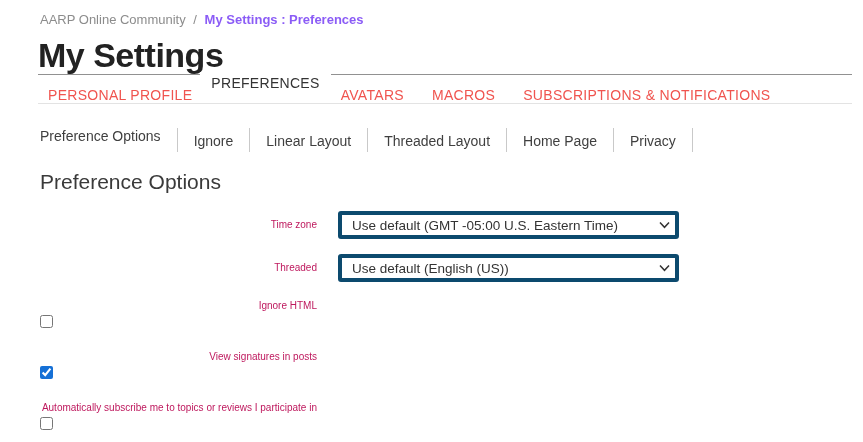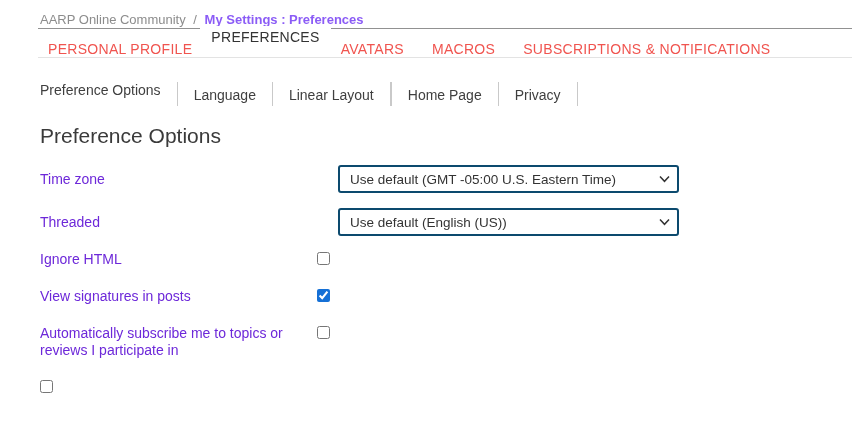--- a/index.html
+++ b/index.html
@@ -55,33 +55,33 @@
   
   .section-heading{
     margin:16px 0 0 40px;font-size:21px;line-height:22px;
     font-weight:400;color:#3a3a3a;
   }
 
   
   .form{margin:18px 0 0 40px;}
   .form-row{display:flex;}
   .row-select{align-items:center;margin-bottom:15px;}
-  .row-cb{align-items:flex-start;margin-bottom:20px;}
+  .row-cb{align-items:flex-start;margin-bottom:20px;flex-direction:column;}
   .form-label{
-    width:277px;flex:none;font-size:14px;color:#6d28d9;
+    width:277px;flex:none;text-align:right;font-size:10px;color:#be185d;
   }
   .row-select .form-label{line-height:16px;}
   .row-cb .form-label{line-height:17px;}
   .control{margin-left:21px;}
 
   .select-wrap{position:relative;width:341px;height:28px;}
   .select-wrap select{
     width:100%;height:100%;
     -webkit-appearance:none;appearance:none;
-    border:2px solid #0c4a6e;border-radius:3px;background:#fff;
+    border:4px solid #0c4a6e;border-radius:3px;background:#fff;
     font-family:"Liberation Sans","DejaVu Sans",sans-serif;
     font-size:13.5px;color:#333;padding:0 26px 0 10px;cursor:pointer;
   }
   .chev{position:absolute;right:9px;top:50%;margin-top:-4px;pointer-events:none;}
 
   input[type="checkbox"].cb{
     width:13px;height:13px;margin:1px 0 0 0;cursor:pointer;
     accent-color:#1570d6;
   }
 </style>
@@ -89,36 +89,38 @@
 <body>
 
 <div class="page">
 
   <div class="breadcrumb">
     <a class="crumb-link">AARP Online Community</a>
     <span class="crumb-sep">/</span>
     <span class="crumb-current">My Settings : Preferences</span>
   </div>
 
+  <h1 class="page-title">My Settings</h1>
 
   <div class="main-tabs">
     <a class="mtab">PERSONAL PROFILE</a>
     <a class="mtab active">PREFERENCES</a>
     <a class="mtab">AVATARS</a>
     <a class="mtab">MACROS</a>
     <a class="mtab">SUBSCRIPTIONS &amp; NOTIFICATIONS</a>
   </div>
 
   <div class="sub-tabs">
     <a class="stab active">Preference Options</a>
     <span class="vdiv"></span>
-    <a class="stab">Language</a>
+    <a class="stab">Ignore</a>
     <span class="vdiv"></span>
     <a class="stab">Linear Layout</a>
     <span class="vdiv"></span>
+    <a class="stab">Threaded Layout</a>
     <span class="vdiv"></span>
     <a class="stab">Home Page</a>
     <span class="vdiv"></span>
     <a class="stab">Privacy</a>
     <span class="vdiv"></span>
   </div>
 
   <h2 class="section-heading">Preference Options</h2>
 
   <div class="form">

